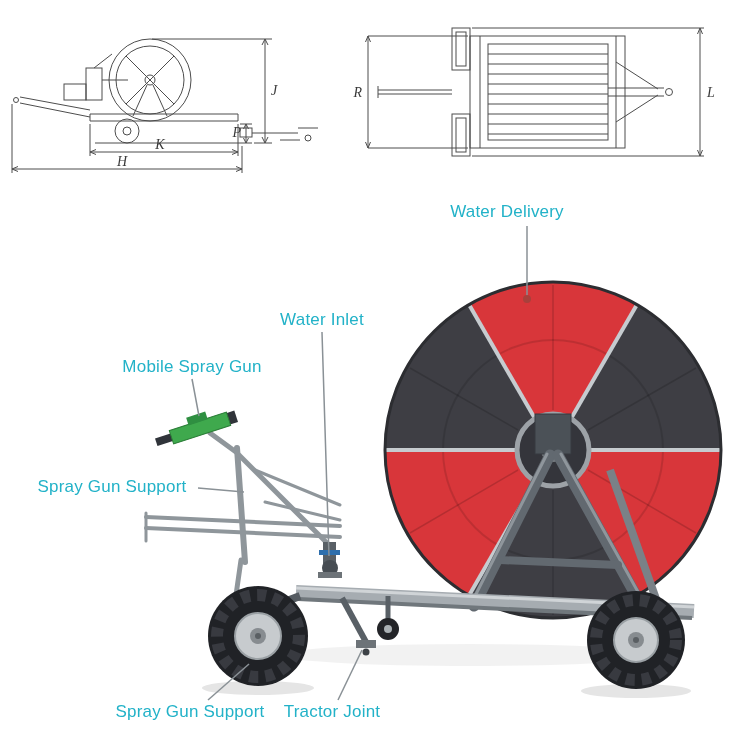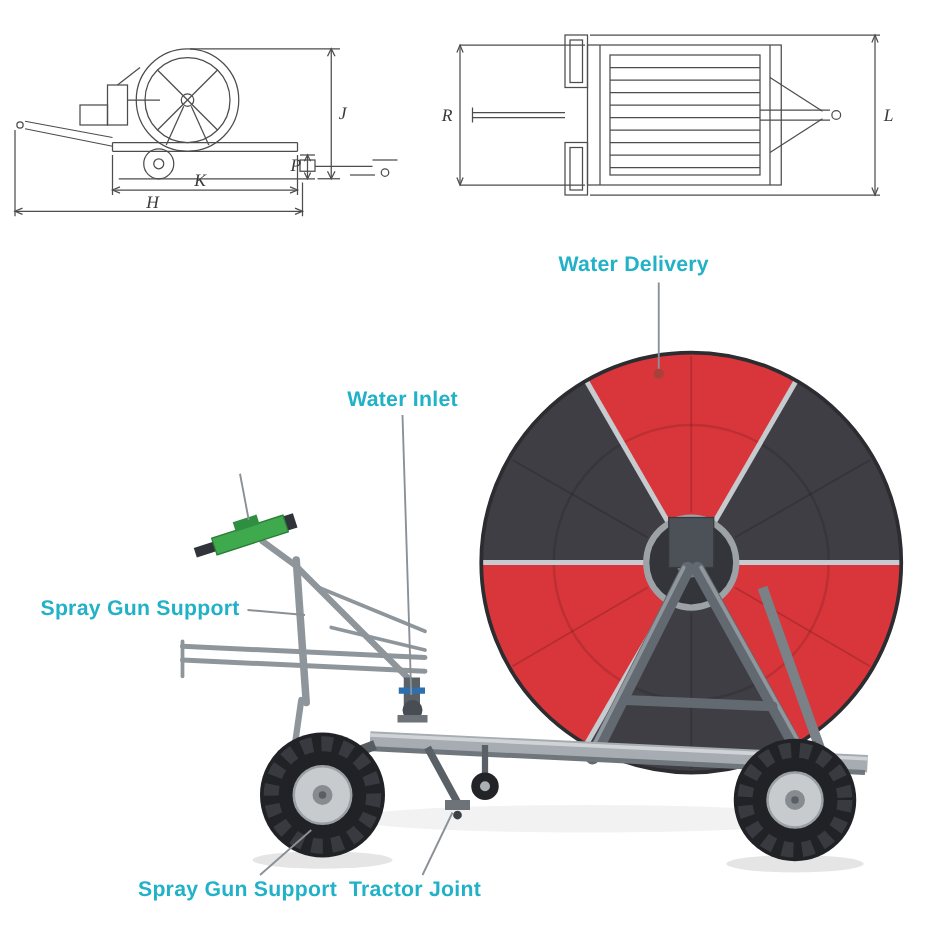--- a/index.html
+++ b/index.html
@@ -9,21 +9,21 @@
     background:#ffffff;
     overflow:hidden;
     font-family:"Liberation Sans", sans-serif;
   }
   .scene { position:absolute; left:0; top:0; }
   .callout {
     position:absolute;
     transform:translateX(-50%);
     color:#22b2c8;
     font-size:17px;
-    font-weight:bold;
+    font-weight:normal;
     letter-spacing:0.2px;
     white-space:nowrap;
     font-family:"Liberation Sans", sans-serif;
   }
   .dim-text {
     font-family:"Liberation Serif", serif;
     font-style:italic;
     font-size:14px;
     fill:#3a3a3a;
   }
@@ -273,19 +273,20 @@
       <line x1="208" y1="700" x2="249" y2="664"></line>
       <line x1="338" y1="700" x2="362" y2="650"></line>
     </g>
     <circle cx="527" cy="299" r="4" fill="#a8403c" stroke="none"></circle>
   </svg>
 
   <div class="callout" style="left:507px; top:202px;">Water Delivery</div>
 
   <div class="callout" style="left:322px; top:310px;">Water Inlet</div>
 
+  <div class="callout" style="left:192px; top:357px;">Mobile Spray Gun</div>
 
   <div class="callout" style="left:112px; top:477px;">Spray Gun Support</div>
 
   <div class="callout" style="left:190px; top:702px;">Spray Gun Support</div>
 
   <div class="callout" style="left:332px; top:702px;text-align:center;">Tractor Joint</div>
 </div>
 
 </body></html>

